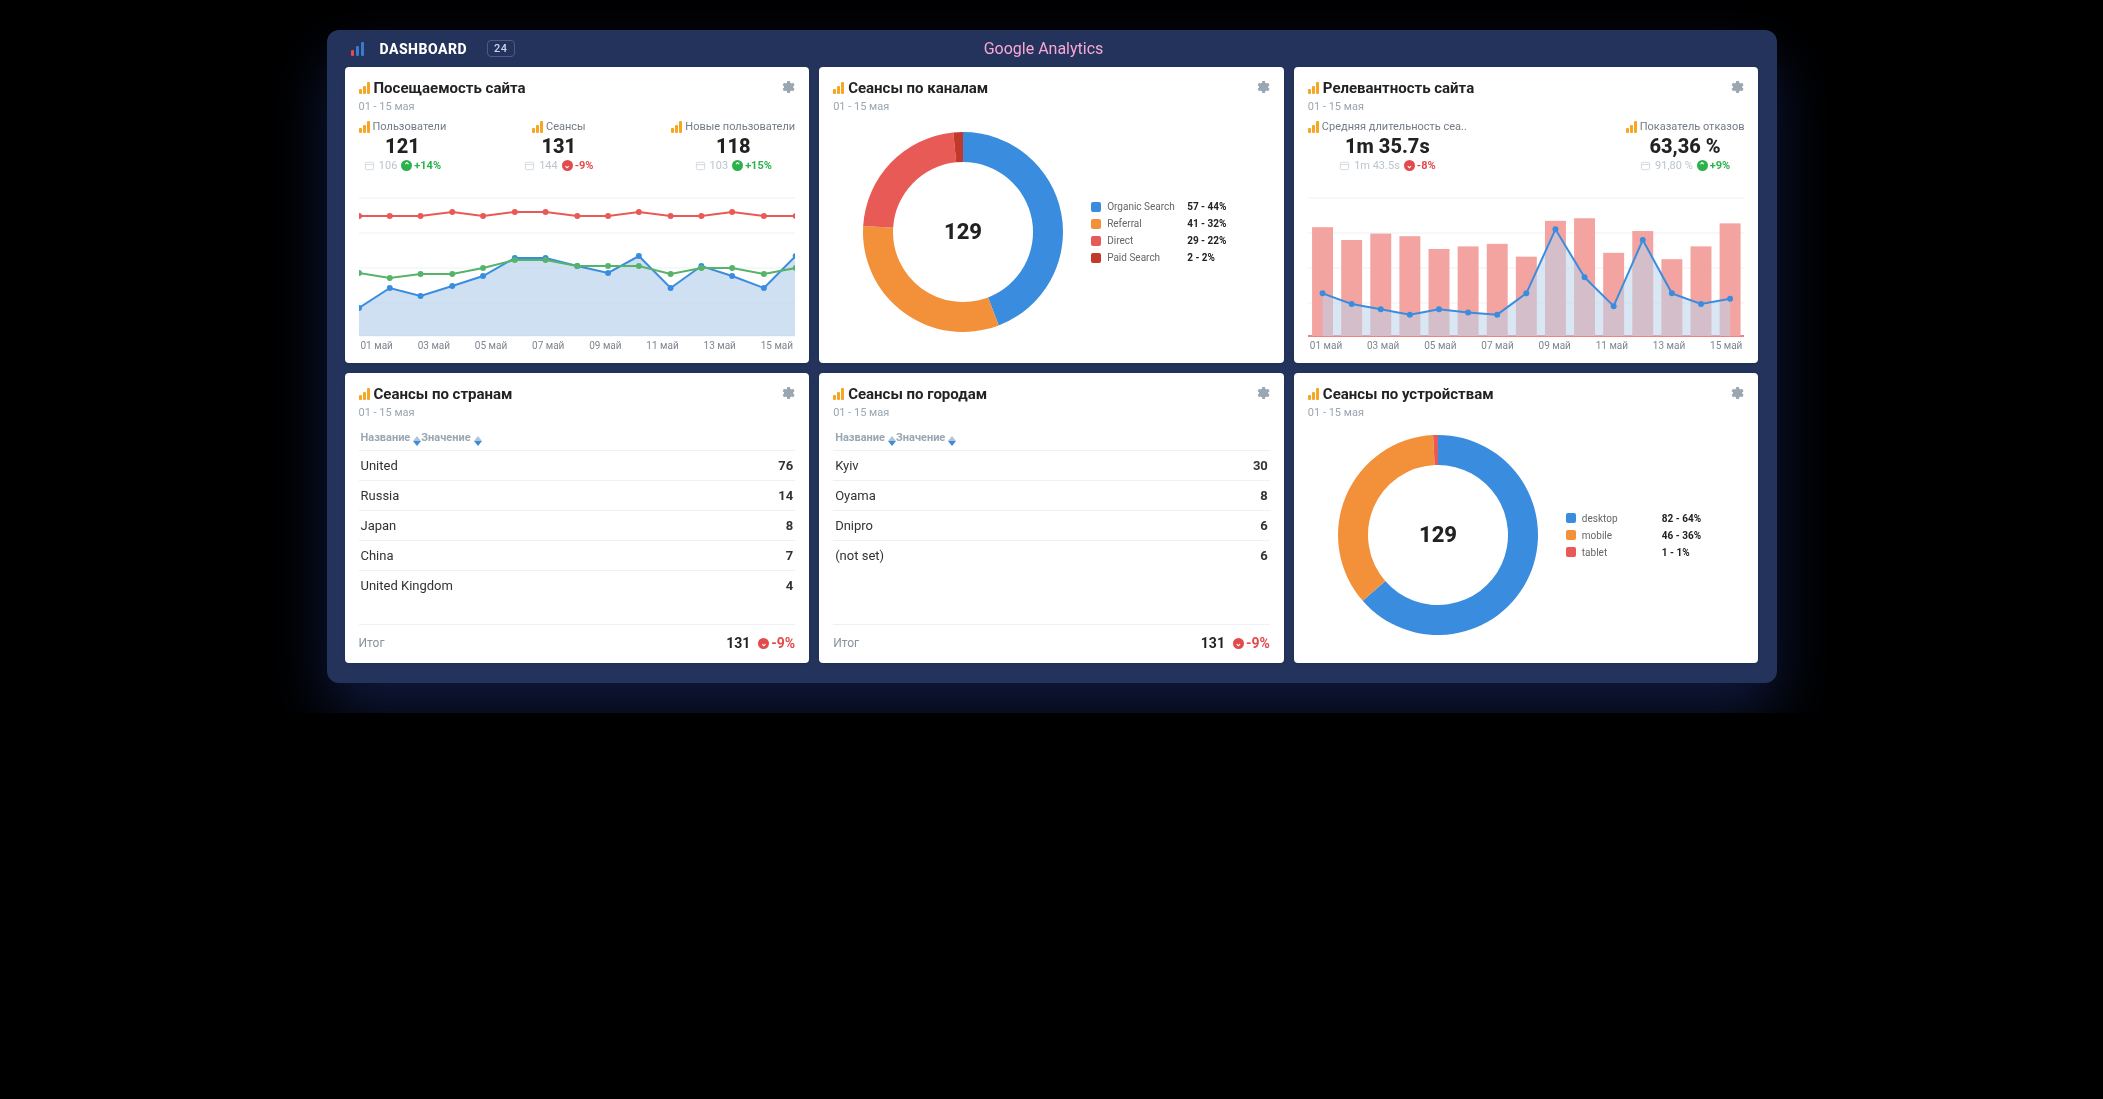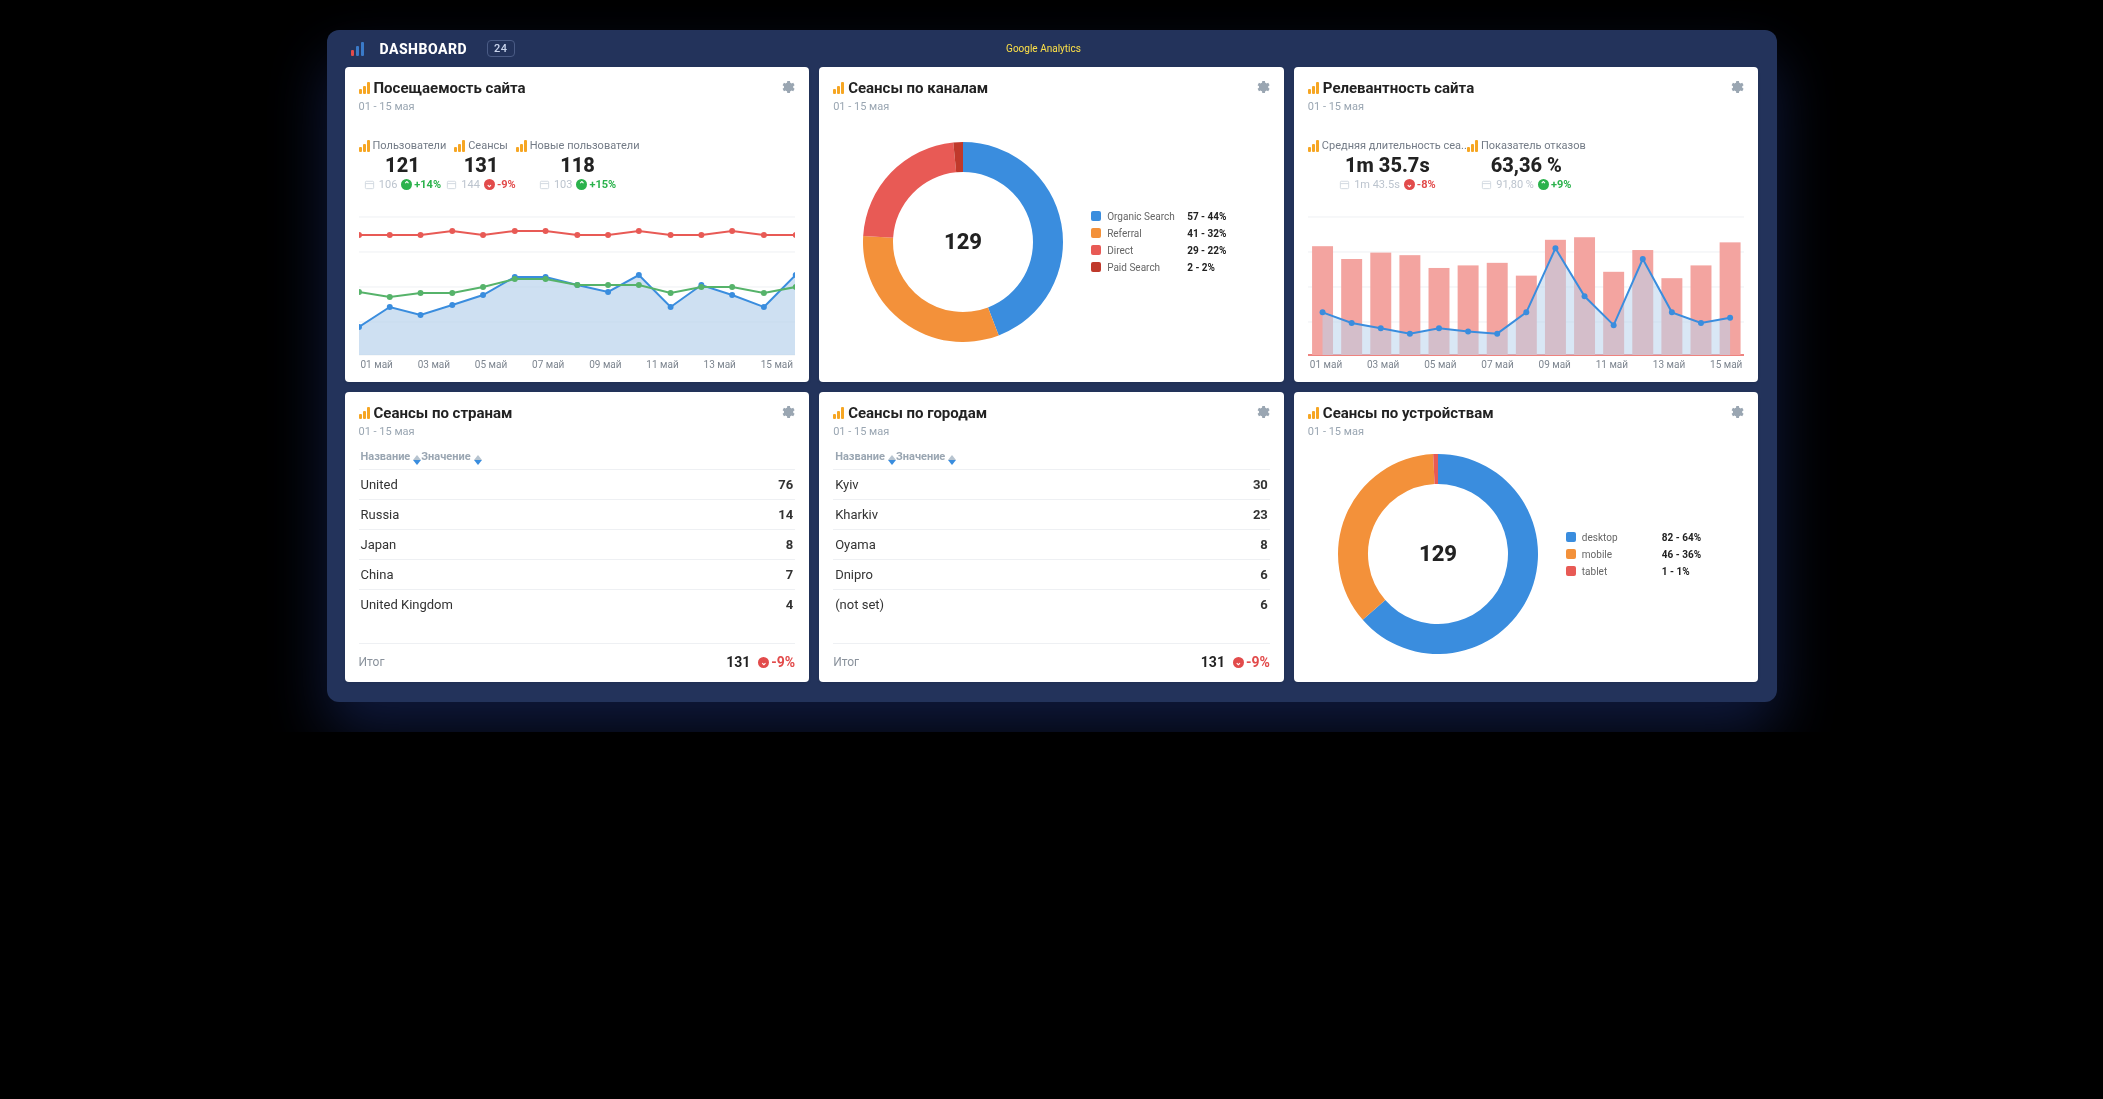--- a/index.html
+++ b/index.html
@@ -23,21 +23,21 @@
     align-items: center;
     padding: 10px 24px 10px 24px;
     color: #fff;
     position: relative;
   }
   .logo { display: flex; align-items: center; gap: 16px; font-weight: 800; letter-spacing: 0.5px; font-size: 14px;}
   .logo-bars { display:flex; align-items:flex-end; gap:2px; height:14px;}
   .logo-bars span { width:3px; display:block; border-radius:1px;}
   .lb1{height:6px;background:#e24b4b;} .lb2{height:10px;background:#3a7ac8;} .lb3{height:14px;background:#3a7ac8;}
   .badge { border:1px solid #4a5b85; border-radius:4px; padding:1px 6px; font-size:11px; color:#c9d4ec; margin-left:4px; font-weight:500;}
-  .page-title { position:absolute; left:0; right:16px; text-align:center; font-size:10px; color:#fde047; pointer-events:none;}
+  .page-title { position:absolute; left:0; right:16px; text-align:center; font-size:16px; color:#f9a8d4; pointer-events:none;}
   .grid {
     display: grid;
     grid-template-columns: 1fr 1fr 1fr;
     grid-template-rows: auto auto;
     gap: 10px;
     padding: 0 18px;
   }
   .card {
     background: #fff;
     border-radius: 4px;
@@ -47,21 +47,21 @@
     display:flex;
     flex-direction:column;
   }
   .card-header { display:flex; align-items:flex-start; justify-content:space-between;}
   .card-title { font-size:15px; font-weight:700; color:#222; display:flex; align-items:center; gap:4px; }
   .ga-icon { display:inline-flex; align-items:flex-end; gap:1px; height:12px;}
   .ga-icon span{width:3px;border-radius:1px;}
   .gi1{height:5px;background:#f6a623;} .gi2{height:8px;background:#f6a623;} .gi3{height:12px;background:#f6a623;}
   .gear { width:16px; height:16px; cursor:pointer; color:#9aa6b2; }
   .daterange { font-size:11px; color:#9aa6b2; margin-top:3px; }
-  .metrics { display:flex; justify-content:flex-start; margin-top:26px; margin-bottom:6px;}
+  .metrics { display:flex; justify-content:space-between; margin-top:7px; margin-bottom:6px;}
   .metric { text-align:center; }
   .mlabel { font-size:11px; color:#737b86; display:flex; align-items:center; justify-content:center; gap:3px;}
   .mvalue { font-size:20px; font-weight:800; color:#222; margin-top:1px;}
   .mcomp { font-size:11px; color:#bcc4ce; margin-top:1px; display:flex; align-items:center; justify-content:center; gap:4px;}
   .delta-up { color:#2bb24c; font-weight:700; display:inline-flex; align-items:center; gap:2px;}
   .delta-down { color:#e24b4b; font-weight:700; display:inline-flex; align-items:center; gap:2px;}
   .delta-circle{width:11px;height:11px;border-radius:50%;display:inline-flex;align-items:center;justify-content:center;color:#fff;font-size:8px;font-weight:900;}
   .dc-up{background:#2bb24c;} .dc-down{background:#e24b4b;}
   .comp-icon { width:11px; height:11px; color:#cfd6de;}
   .chart-area { flex:1; min-height:170px; position:relative;}
@@ -527,24 +527,20 @@
                   <path d="M4 5L0 0H8Z" fill="#3a8dde"></path>
                 </svg>
               </span></span>
         </div>
         <div id="cities-rows">
             <div class="trow">
               <span>Kyiv</span>
               <span class="val">30</span>
             </div>
             <div class="trow">
-              <span>Kharkiv</span>
-              <span class="val">23</span>
-            </div>
-            <div class="trow">
               <span>Oyama</span>
               <span class="val">8</span>
             </div>
             <div class="trow">
               <span>Dnipro</span>
               <span class="val">6</span>
             </div>
             <div class="trow">
               <span>(not set)</span>
               <span class="val">6</span>

